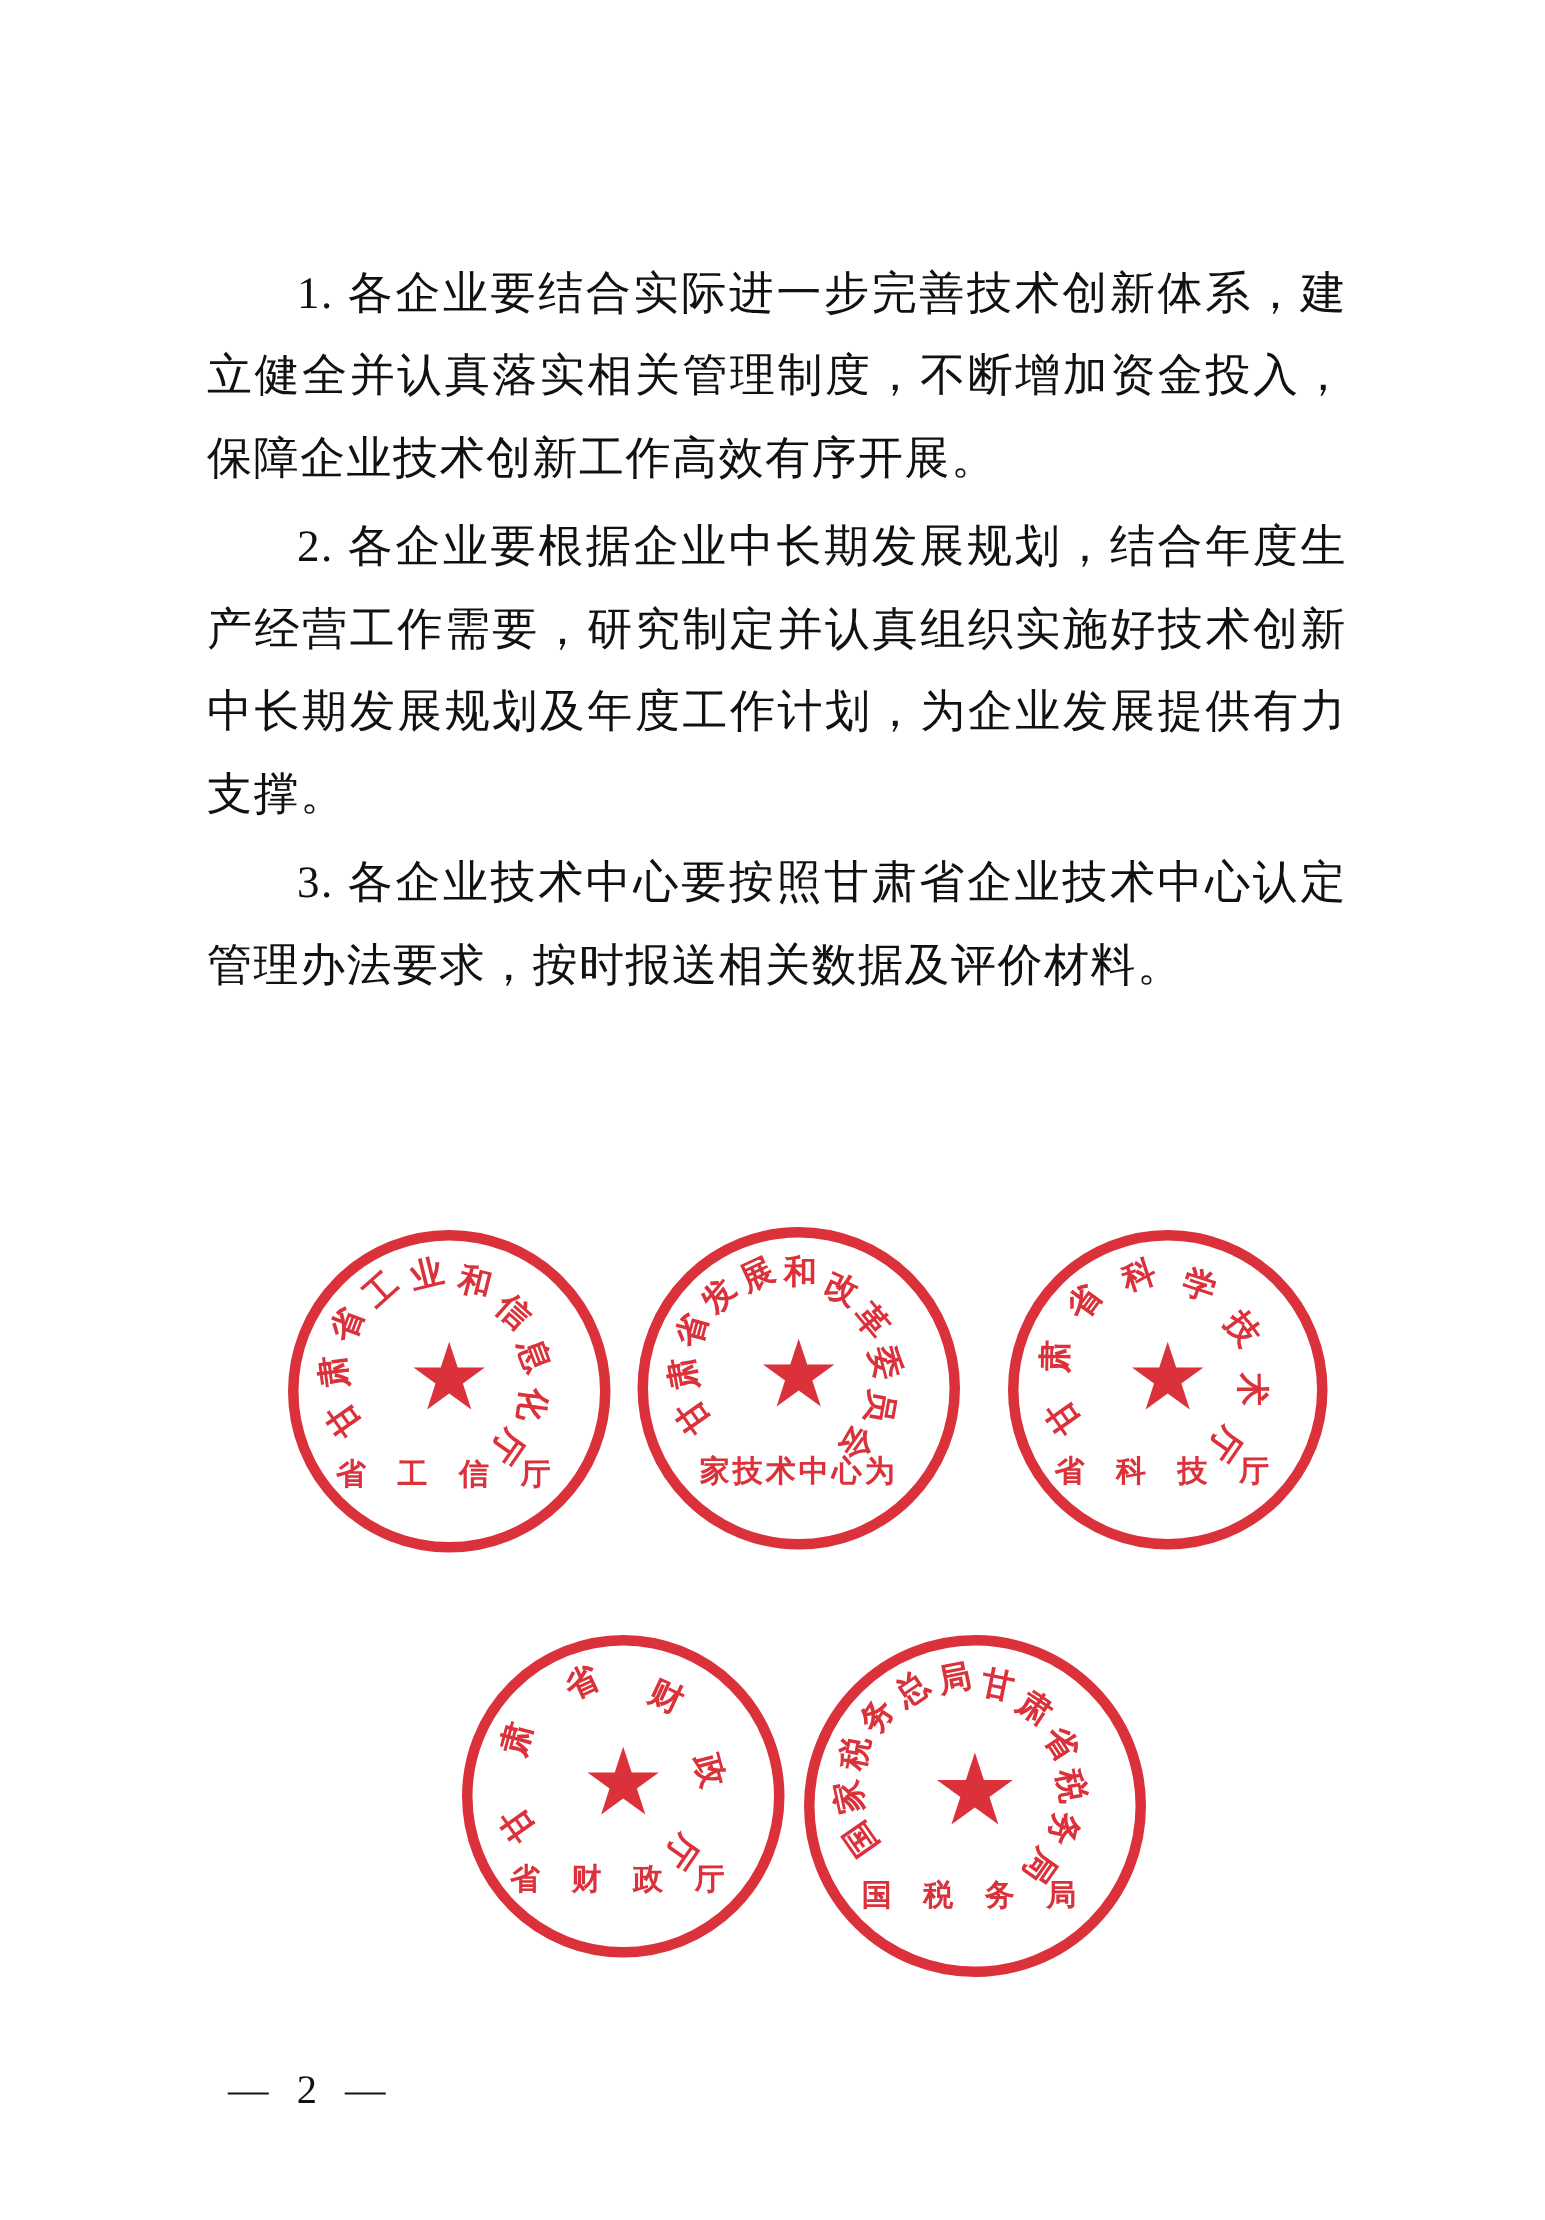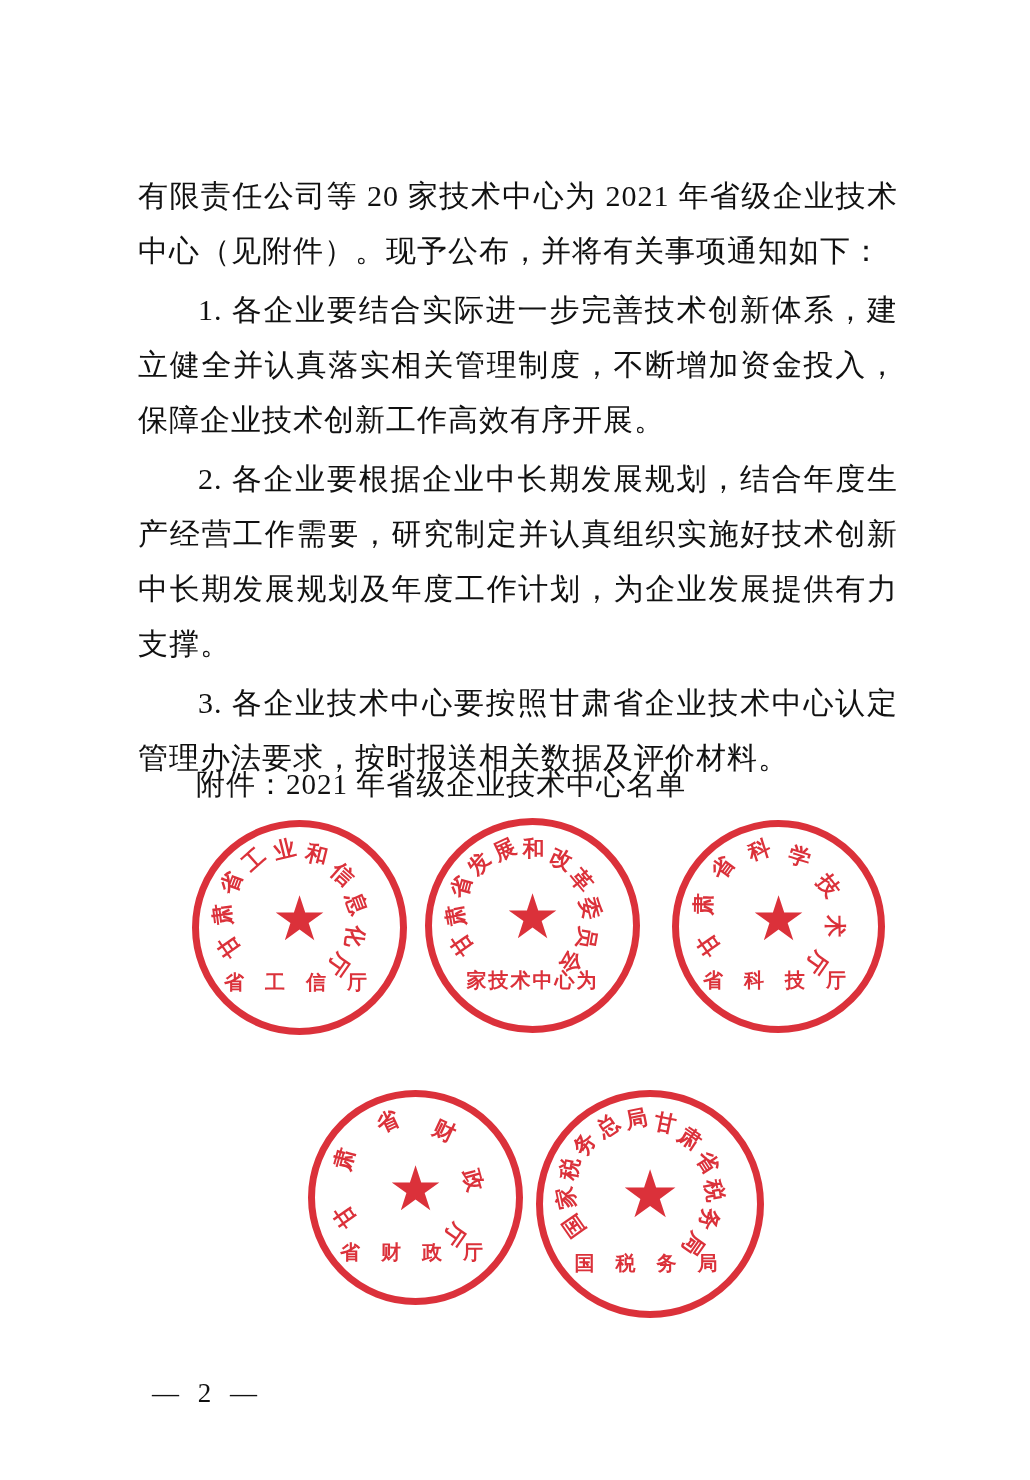--- a/index.html
+++ b/index.html
@@ -124,27 +124,25 @@
     letter-spacing: 6px;
     color: #111;
   }
 </style>
 </head>
 <body>
 
 <div class="page">
 
   <div class="body-text">
-    <p class="para">有限责任公司等 20 家技术中心为 2021 年省级企业技术中心（见附件）。现予公布，并将有关事项通知如下：</p>
     <p class="para indent">1. 各企业要结合实际进一步完善技术创新体系，建立健全并认真落实相关管理制度，不断增加资金投入，保障企业技术创新工作高效有序开展。</p>
     <p class="para indent">2. 各企业要根据企业中长期发展规划，结合年度生产经营工作需要，研究制定并认真组织实施好技术创新中长期发展规划及年度工作计划，为企业发展提供有力支撑。</p>
     <p class="para indent">3. 各企业技术中心要按照甘肃省企业技术中心认定管理办法要求，按时报送相关数据及评价材料。</p>
   </div>
 
-  <div class="attach-line">附件：2021 年省级企业技术中心名单</div>
 
   <div class="seal-area">
 
     <div class="seal seal-1">
       <div class="arc-text">
           <span style="transform: translate(-76.7609px, 35.7465px) rotate(-125deg);">甘</span>
           <span style="transform: translate(-90.8534px, -0.753982px) rotate(-97.2222deg);">肃</span>
           <span style="transform: translate(-86.3111px, -39.6159px) rotate(-69.4444deg);">省</span>
           <span style="transform: translate(-64.1809px, -71.8825px) rotate(-41.6667deg);">工</span>
           <span style="transform: translate(-29.5632px, -90.1172px) rotate(-13.8889deg);">业</span>

